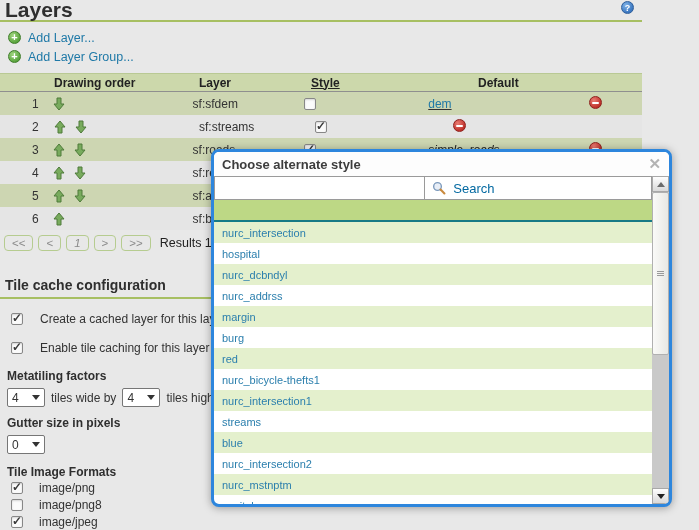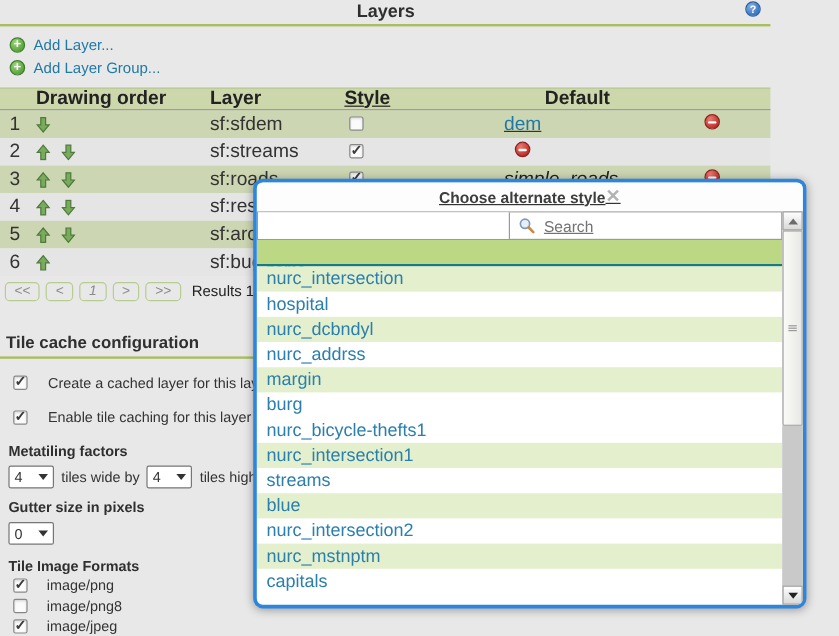--- a/index.html
+++ b/index.html
@@ -6,42 +6,42 @@
   html,body { width:699px; height:530px; overflow:hidden; }
   body {
     background:#e8e8e8;
     font-family:"Liberation Sans", sans-serif;
     font-size:12px; color:#333;
   }
   .content { position:relative; width:642px; }
 
   
   .page-header { position:relative; border-bottom:2px solid #a7bf62; padding:2px 4px 3px 5px; }
-  .page-header h1 { font-size:15px; line-height:15px; font-weight:bold; color:#2f2f2f;text-align:center; }
+  .page-header h1 { font-size:21px; line-height:15px; font-weight:bold; color:#2f2f2f; }
   .help-icon {
     position:absolute; right:8px; top:1px; width:13px; height:13px; border-radius:50%;
     background:radial-gradient(circle at 35% 30%, #7fb3e8, #3b77c0 70%);
     border:1px solid #2d5e9b; color:#fff; font-size:9px; font-weight:bold;
     display:flex; align-items:center; justify-content:center; cursor:pointer;
   }
 
   
   .addlinks { padding:6px 0 3px 8px; }
   .addlink { display:flex; align-items:center; gap:7px; height:19px; cursor:pointer; }
   .addlink a { color:#1f79a7; text-decoration:none; font-size:12.5px; }
   .add-icon {
     width:13px; height:13px; border-radius:50%;
     background:radial-gradient(circle at 35% 30%, #9ed47e, #57a23a 75%);
     border:1px solid #3f7d2a; color:#fff; font-weight:bold; font-size:11px; line-height:11px;
     display:flex; align-items:center; justify-content:center;
   }
 
   
   .ltable { margin-top:4px; width:642px; }
-  .lrow { display:flex; align-items:center; height:23px; font-size:16px; }
+  .lrow { display:flex; align-items:center; height:23px; font-size:12px;padding-left:24px; }
   .lrow.head {
     height:19px; background:#ccd8ab; font-weight:bold; color:#222;
     border-top:1px solid #b9c994; border-bottom:1px solid #8f8f8f;
   }
   .lrow.odd  { background:#cdd6b2; }
   .lrow.even { background:#e5e5e5; }
   .c-num   { width:28px;  padding-left:8px; }
   .c-order { width:147px; padding-left:2px; display:flex; align-items:center; gap:9px; }
   .c-layer { width:112px; }
   .c-def   { width:133px; padding-left:4px; }
@@ -102,42 +102,42 @@
   .fmt-row:first-of-type { margin-top:3px; }
 
   
   .modal {
     position:absolute; left:211px; top:149px; width:461px; height:358px;
     background:#fff; border:3px solid #2d86dd; border-radius:8px;
     box-shadow:0 1px 8px rgba(0,0,0,.35); z-index:10; overflow:hidden;
   }
   .modal-titlebar {
     height:24px; background:#fdfdfd; display:flex; align-items:center;
-    justify-content:center; padding:0 8px;text-decoration:underline;
+    justify-content:space-between; padding:0 8px;
   }
   .modal-titlebar .mtitle { font-weight:bold; font-size:13px; color:#3d3d3d; }
   .close-icon { color:#b3b3b3; font-weight:bold; font-size:15px; cursor:pointer; line-height:14px; }
 
   .modal-body { display:flex; height:328px; }
   .modal-main { flex:1; display:flex; flex-direction:column; overflow:hidden; }
 
   .search-strip { display:flex; height:24px; border:1px solid #9a9a9a; background:#fff; flex:none; }
   .search-left  { width:48%; border:none; outline:none; font-size:12px; padding:0 4px; font-family:"Liberation Sans",sans-serif; }
   .search-right { flex:1; border-left:1px solid #9a9a9a; display:flex; align-items:center; gap:7px; padding-left:7px; cursor:pointer; }
-  .search-right span { font-size:13px; color:#737373;text-decoration:underline; }
+  .search-right span { font-size:13px; color:#0369a1; }
 
   .name-header {
     height:22px; background:#bdd885; border-bottom:2px solid #177a85;
     display:flex; align-items:center; padding-left:8px; flex:none;
   }
   .name-header span { color:#0e7f8d; font-weight:bold; font-size:12.5px; cursor:pointer;margin-top:28px; }
 
   .style-row {
     height:21px; flex:none; display:flex; align-items:center; padding-left:8px;
-    color:#2b7fad; font-size:15px; cursor:pointer;
+    color:#2b7fad; font-size:11px; cursor:pointer;
   }
   .style-row.alt { background:#e4f0cd; }
 
   
   .sbar { width:17px; flex:none; display:flex; flex-direction:column; background:#c9c9c9; }
   .sb-btn {
     height:16px; flex:none; background:linear-gradient(#fefefe,#d9d9d9);
     border:1px solid #a8a8a8; display:flex; align-items:center; justify-content:center; cursor:pointer;
   }
   .tri-up   { width:0; height:0; border-left:4px solid transparent; border-right:4px solid transparent; border-bottom:5px solid #6b6b6b; }
@@ -365,20 +365,21 @@
         </div>
         <div class="name-header">
           <span>name</span>
         </div>
         <div class="style-row alt">nurc_intersection</div>
         <div class="style-row">hospital</div>
         <div class="style-row alt">nurc_dcbndyl</div>
         <div class="style-row">nurc_addrss</div>
         <div class="style-row alt">margin</div>
         <div class="style-row">burg</div>
+        <div class="style-row alt">red</div>
         <div class="style-row">nurc_bicycle-thefts1</div>
         <div class="style-row alt">nurc_intersection1</div>
         <div class="style-row">streams</div>
         <div class="style-row alt">blue</div>
         <div class="style-row">nurc_intersection2</div>
         <div class="style-row alt">nurc_mstnptm</div>
         <div class="style-row">capitals</div>
       </div>
       <div class="sbar">
         <div class="sb-btn">

